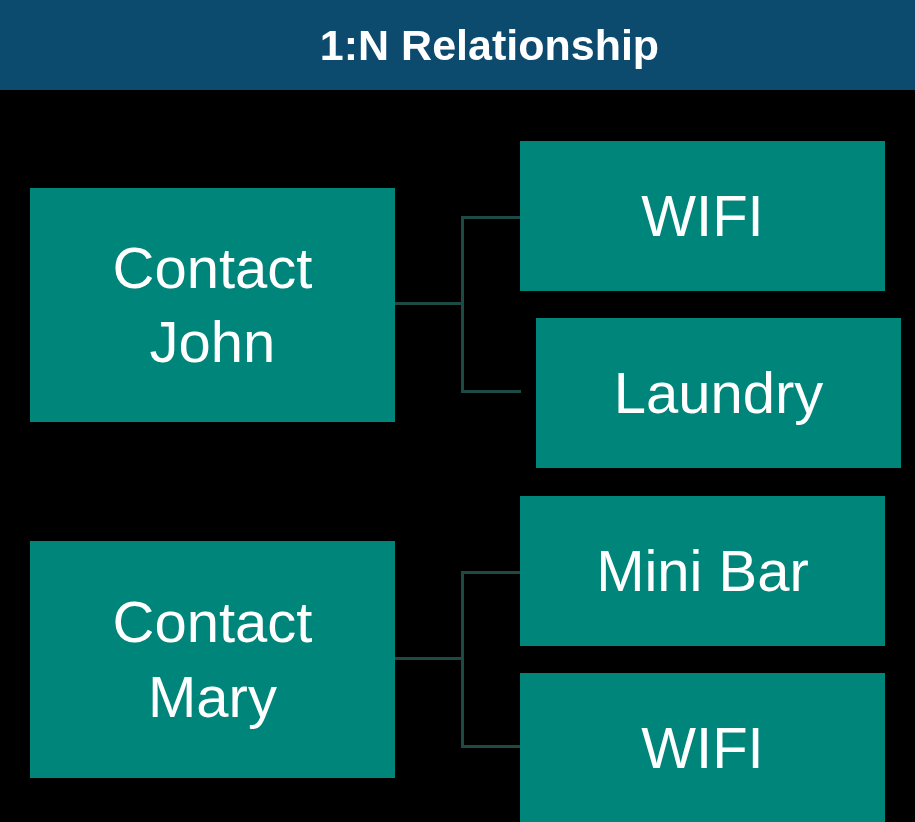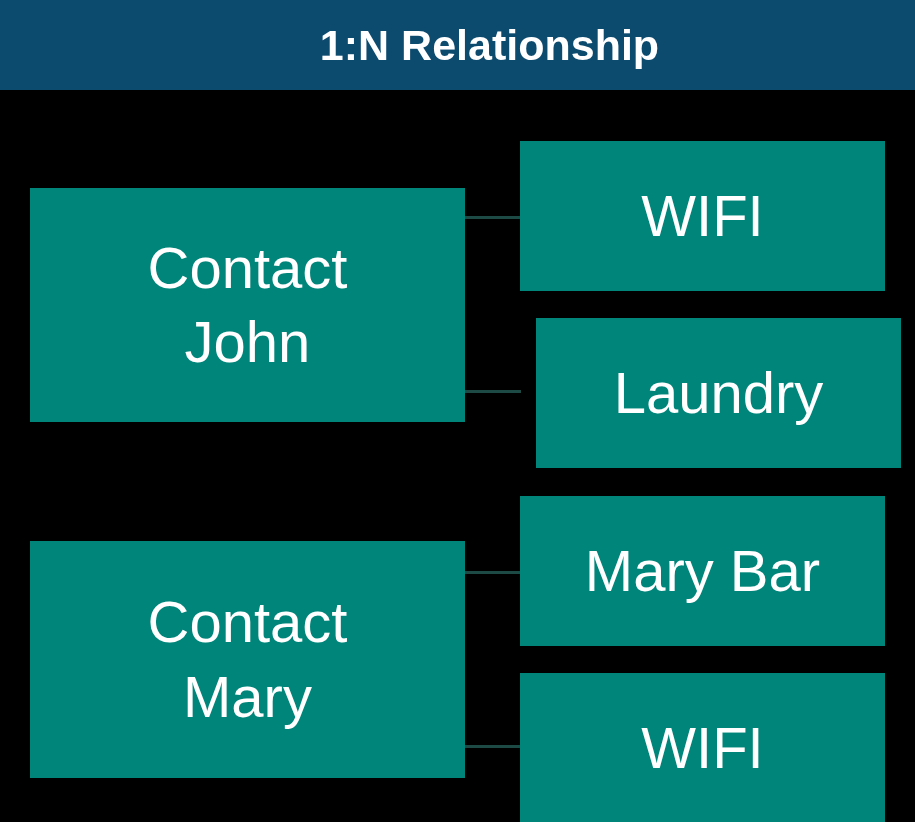--- a/index.html
+++ b/index.html
@@ -59,21 +59,21 @@
     font-size: 58px;
     font-weight: normal;
     line-height: 1.28;
     box-sizing: border-box;
     padding: 6px 10px;
     white-space: pre-line;
   }
   
   .node.parent {
     left: 30px;
-    width: 435px;
+    width: 365px;
   }
   #node-contact-john { top: 98px;  height: 234px; }
   #node-contact-mary { top: 451px; height: 237px; }
   
   .node.child {
     left: 520px;
     width: 365px;
   }
   #node-wifi-1     { top: 51px;  height: 150px; }
   #node-laundry    { top: 228px; height: 150px; margin-left: 16px; }
@@ -124,18 +124,18 @@
     <div class="node parent" id="node-contact-john">Contact
 John</div>
 
     <div class="node parent" id="node-contact-mary">Contact
 Mary</div>
 
     <div class="node child" id="node-wifi-1">WIFI</div>
 
     <div class="node child" id="node-laundry">Laundry</div>
 
-    <div class="node child" id="node-mini-bar">Mary Bar</div>
+    <div class="node child" id="node-mini-bar">Mini Bar</div>
 
     <div class="node child" id="node-wifi-2">WIFI</div>
 
   </div>
 </div>
 
 </body></html>

